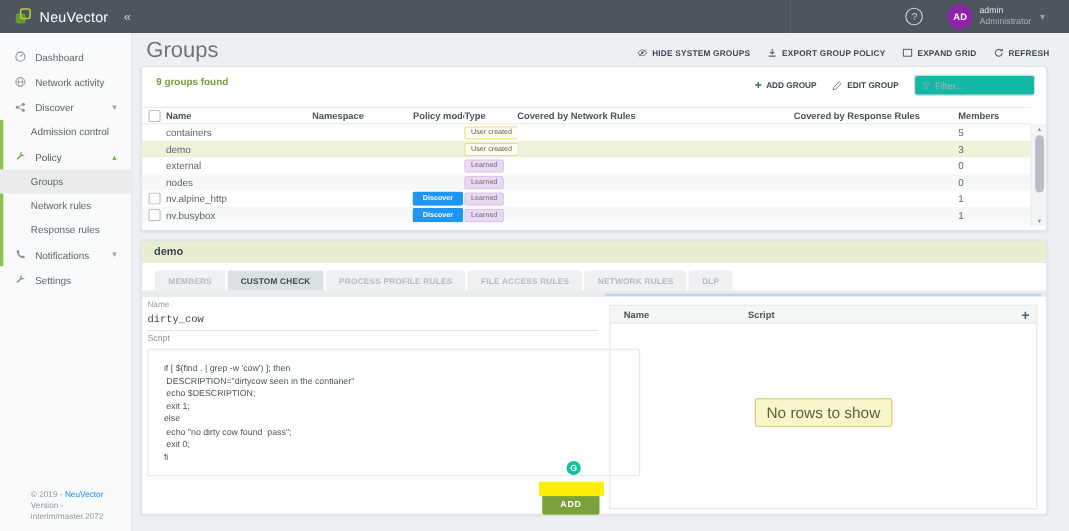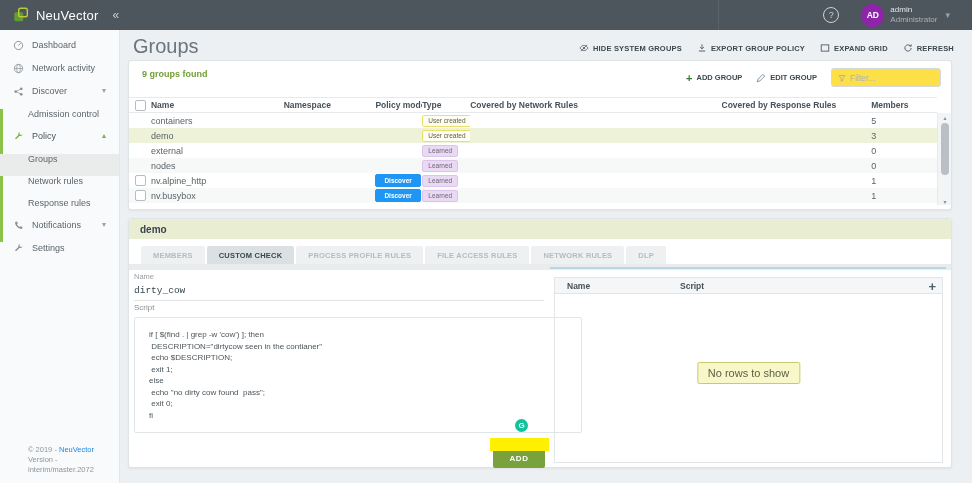--- a/index.html
+++ b/index.html
@@ -16,21 +16,21 @@
 .help-circle{width:16px;height:16px;border:1.3px solid #ccd2d5;border-radius:50%;display:flex;align-items:center;justify-content:center;font-size:9px;color:#ccd2d5;margin-right:22px;cursor:pointer}
 .avatar{width:23px;height:23px;border-radius:50%;background:#8e24aa;color:#fff;font-size:8.5px;font-weight:bold;display:flex;align-items:center;justify-content:center}
 .user-block{margin-left:6px;line-height:10px}
 .user-name{font-size:8px;color:#e3e7e9}
 .user-role{font-size:8px;color:#a9b1b6}
 .user-caret{margin-left:8px;color:#9aa2a7;font-size:9px;cursor:pointer}
 
 .sidebar{position:absolute;top:30px;left:0;width:120px;bottom:0;background:#f9fafb;border-right:1px solid #e3e7e9}
 .sb-nav{padding-top:10px;position:relative}
 .policy-bar{position:absolute;left:0;top:79px;width:3px;height:133px;background:#8bc34a}
-.sb-item{height:23px;display:flex;padding-left:13px;cursor:pointer;position:relative}
+.sb-item{height:23px;display:flex;align-items:center;padding-left:13px;cursor:pointer;position:relative}
 .sb-item.child{height:22px;padding-left:28px}
 .sb-item.selected{background:#eaecec}
 .sb-item .icn{width:11px;height:11px;margin-right:8px;color:#8a9298;display:inline-flex}
 .sb-item.active .icn{color:#7cb342}
 .sb-item .icn svg{width:11px;height:11px}
 .sb-label{font-size:9px;color:#5b656b}
 .sb-item.active .sb-label{color:#4a555b}
 .chev{position:absolute;right:13px;font-size:8px;color:#9aa3a8}
 .sb-item.active .chev{color:#7cb342}
 .sb-footer{position:absolute;left:28px;bottom:8px;font-size:7.5px;line-height:10px;color:#8d979c}
@@ -44,21 +44,21 @@
 .tt-btn .icn svg{width:10px;height:10px}
 .card{position:absolute;background:#fff;border:1px solid #dfe4e7;border-radius:3px;box-shadow:0 1px 2px rgba(60,70,80,.08)}
 
 #groupsCard{left:8px;top:30px;width:824px;height:150px}
 .count-text{position:absolute;left:13px;top:8px;font-size:9px;font-weight:bold;color:#74a038}
 .grp-actions{position:absolute;right:10px;top:7px;display:flex;align-items:center;gap:14px}
 .ga-btn{display:flex;align-items:center;gap:4px;font-size:7.5px;font-weight:bold;color:#3b474e;cursor:pointer}
 .ga-plus{color:#2e7d32;font-size:11px;font-weight:bold;line-height:8px}
 .ga-btn .icn{width:10px;height:10px;color:#607d8b;display:inline-flex}
 .ga-btn .icn svg{width:10px;height:10px}
-.filter-box{display:flex;align-items:center;gap:4px;width:110px;height:19px;border:1px solid #d4d9dc;border-radius:3px;background:#fde047;padding:0 6px}
+.filter-box{display:flex;align-items:center;gap:4px;width:110px;height:19px;border:1px solid #d4d9dc;border-radius:3px;background:#14b8a6;padding:0 6px}
 .filter-box .icn{width:8px;height:8px;color:#9aa3a8;display:inline-flex}
 .filter-box .icn svg{width:8px;height:8px}
 .filter-box input{border:none;outline:none;width:80px;font-size:8.5px;font-family:"Liberation Sans",sans-serif;color:#4a555b;background:transparent}
 .filter-box input::placeholder{color:#a9b2b6}
 .gtable{position:absolute;left:0;top:36px;right:14px}
 .ghead{display:flex;height:16px;align-items:center;border-top:1px solid #e7eaec;border-bottom:1px solid #e7eaec;font-size:8.5px;font-weight:bold;color:#46525a}
 .grow{display:flex;height:15px;align-items:center;font-size:9px;color:#5a6468;cursor:pointer}
 .grow.stripe{background:#f7f9f9}
 .grow.sel{background:#eef2d8}
 .gcell{overflow:hidden;white-space:nowrap}
@@ -84,21 +84,21 @@
 .name-input{position:absolute;left:5px;top:64px;width:410px;border:none;border-bottom:1px solid #dfe3e5;outline:none;font-size:9.5px;color:#37474f;font-family:Liberation Mono, monospace;padding:2px 0 4px 0;background:transparent}
 .script-box{position:absolute;left:5px;top:98px;width:448px;height:116px;border:1px solid #e1e5e7;border-radius:2px;padding:11px 0 0 14px;cursor:text}
 .script-line{font-size:8px;line-height:11.5px;color:#4a555b;white-space:pre}
 .grammarly{position:absolute;left:386px;top:200px;width:13px;height:13px;border-radius:50%;background:#12c29b;color:#fff;font-size:8px;font-weight:bold;display:flex;align-items:center;justify-content:center;cursor:pointer}
 .hl-yellow{position:absolute;left:361px;top:219px;width:59px;height:13px;background:#ffef00;z-index:3}
 .add-btn{position:absolute;left:364px;top:230px;width:52px;height:19px;background:#79a23c;border:none;border-radius:2px;color:#fff;font-size:8px;font-weight:bold;letter-spacing:.6px;cursor:pointer;z-index:2;font-family:"Liberation Sans",sans-serif}
 .rtable{position:absolute;left:425px;top:58px;width:389px;height:186px;border:1px solid #e2e6e8}
 .rt-head{display:flex;align-items:center;height:16px;background:#f4f6f7;border-bottom:1px solid #e0e4e6;font-size:8.5px;font-weight:bold;color:#46525a;position:relative}
 .rt-name{padding-left:12px;width:125px}
 .rt-plus{position:absolute;right:6px;top:0;height:16px;display:flex;align-items:center;font-size:13px;font-weight:bold;color:#4a6172;cursor:pointer}
-.no-rows{position:absolute;left:50%;top:84px;transform:translateX(-50%);background:#f8f7ca;border:1px solid #cbc96e;border-radius:2px;font-size:11px;color:#5a5f45;padding:4px 10px;white-space:nowrap}
+.no-rows{position:absolute;left:50%;top:84px;transform:translateX(-50%);background:#f8f7ca;border:1px solid #cbc96e;border-radius:2px;font-size:14px;color:#5a5f45;padding:4px 10px;white-space:nowrap}
 .icn svg{display:block}
 </style>
 </head>
 <body>
 
 <div id="app">
 
   <div class="topbar">
     <div class="logo-wrap">
       <span class="icn">

